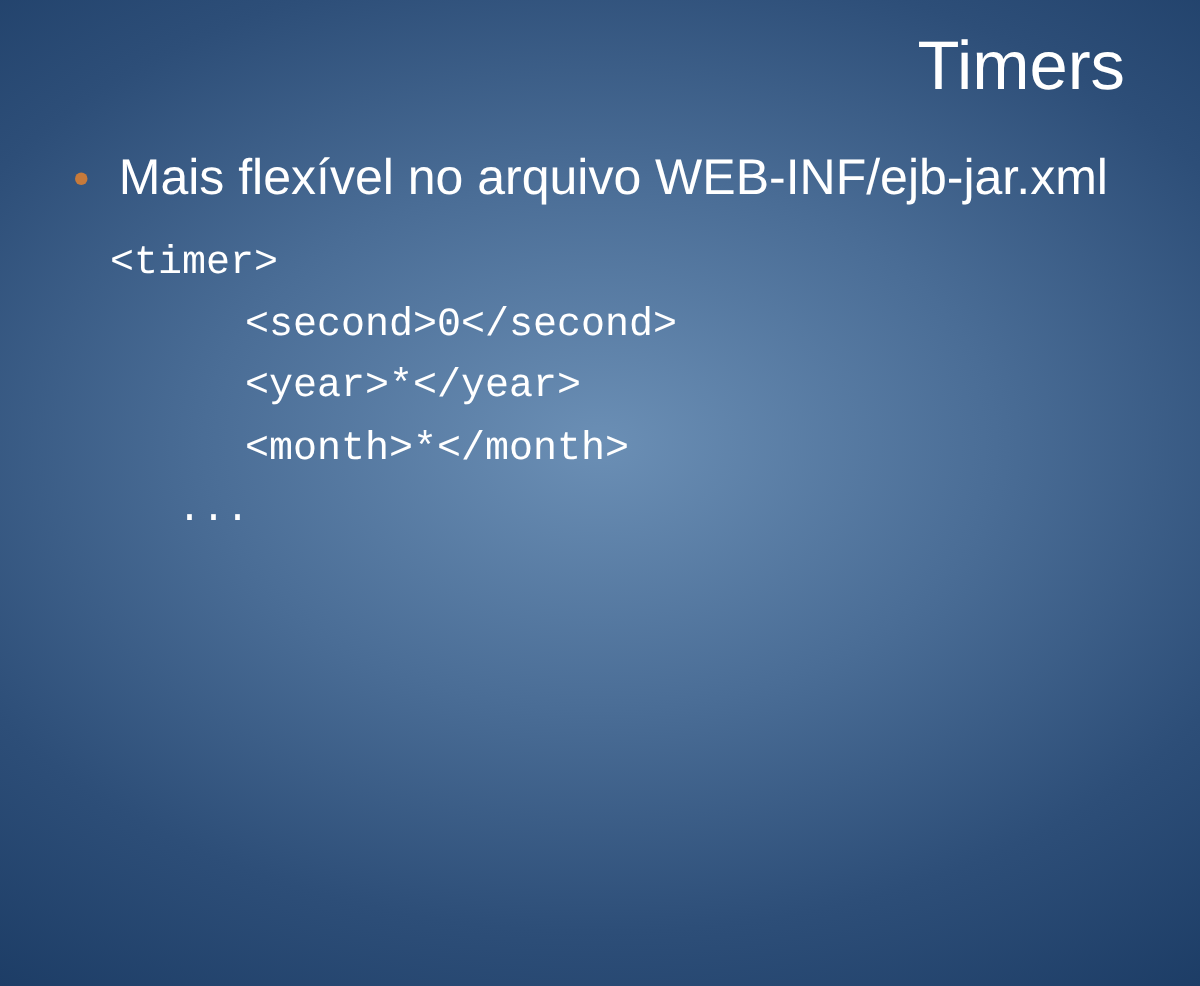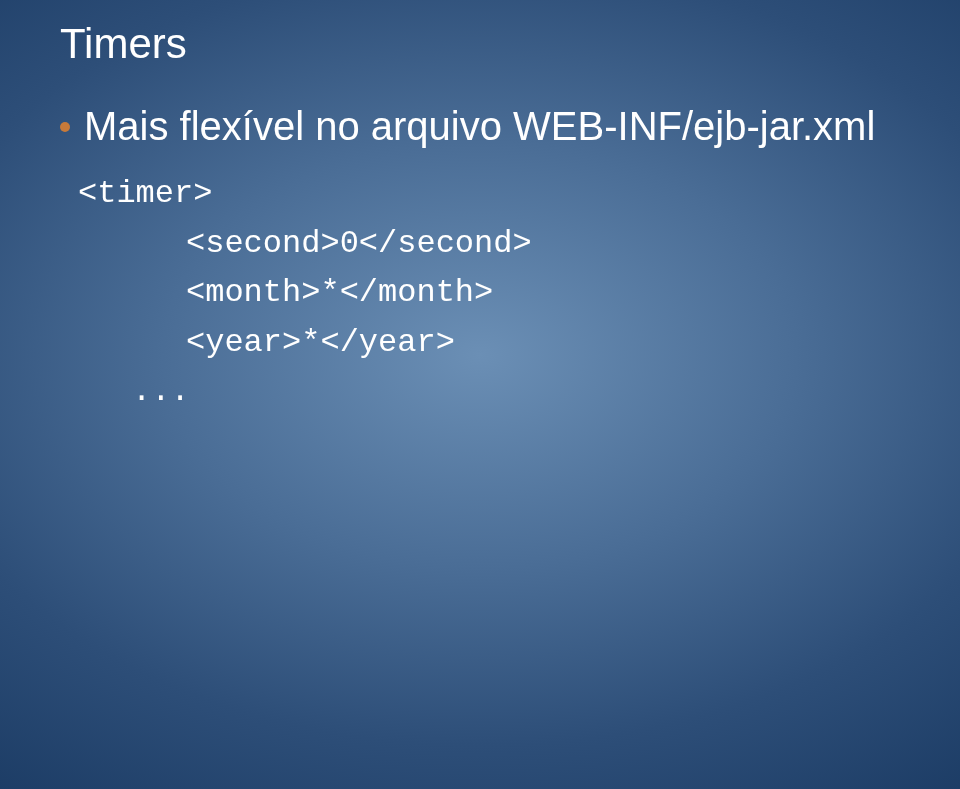--- a/index.html
+++ b/index.html
@@ -14,66 +14,67 @@
     background: radial-gradient(ellipse 110% 90% at 50% 45%, #6b8fb5 0%, #4a6d96 30%, #2d4e78 55%, #1a3a63 80%, #122d52 100%);
     color: #ffffff;
   }
   .slide {
     box-sizing: border-box;
     padding: 20px 60px 0 60px;
     width: 100%;
     height: 100%;
   }
   .title {
-    text-align: left;
-    font-size: 42px;
+    text-align: right;
+    font-size: 55px;
     font-weight: normal;
     margin: 0 0 36px 0;
   }
   .bullet-row {
     display: flex;
     align-items: center;
     margin-bottom: 20px;
   }
   .bullet-dot {
     width: 10px;
     height: 10px;
     border-radius: 50%;
     background: #c77a3a;
     margin-right: 14px;
     flex-shrink: 0;
   }
   .bullet-text {
     font-size: 40px;
     color: #ffffff;
+    margin-left: 11px;
   }
   .code-block {
     font-family: "Courier New", Courier, monospace;
     font-size: 32px;
     color: #ffffff;
     line-height: 1.55;
-    margin-left: 18px;
+    margin-left: 28px;
   }
   .indent1 { padding-left: 54px; }
   .indent2 { padding-left: 108px; }
   .bold { font-weight: normal; }
 </style>
 </head>
 <body>
 
 <div class="slide">
 
   <h1 class="title">Timers</h1>
 
   <div class="bullet-row">
     <span class="bullet-dot"></span>
     <span class="bullet-text">Mais flexível no arquivo WEB-INF/ejb-jar.xml</span>
   </div>
 
   <div class="code-block">
     <div>&lt;timer&gt;</div>
     <div class="indent2 bold">&lt;second&gt;0&lt;/second&gt;</div>
+    <div class="indent2 bold">&lt;year&gt;*&lt;/year&gt;</div>
     <div class="indent2 bold">&lt;month&gt;*&lt;/month&gt;</div>
-    <div class="indent2 bold">&lt;year&gt;*&lt;/year&gt;</div>
     <div class="indent1">...</div>
   </div>
 
 </div>
 
 </body></html>

